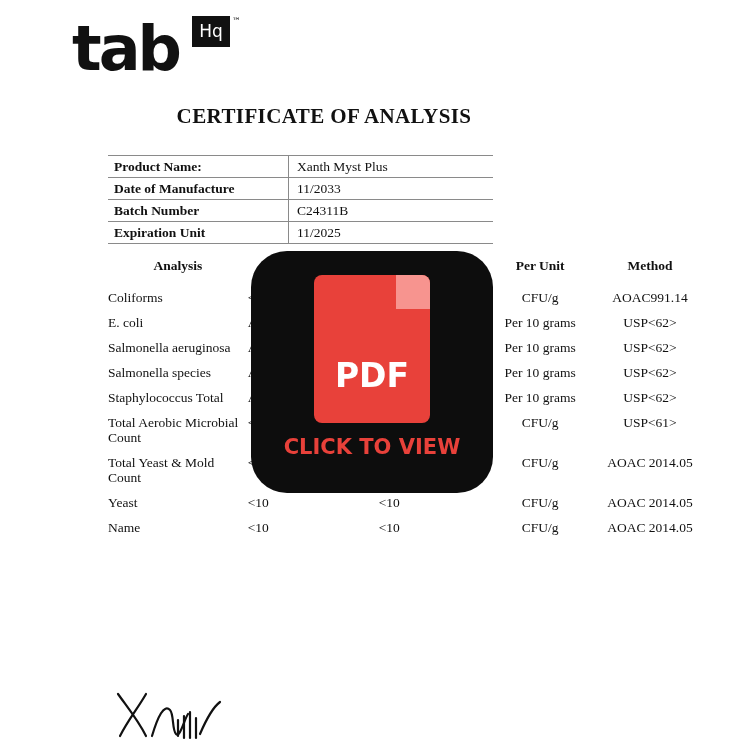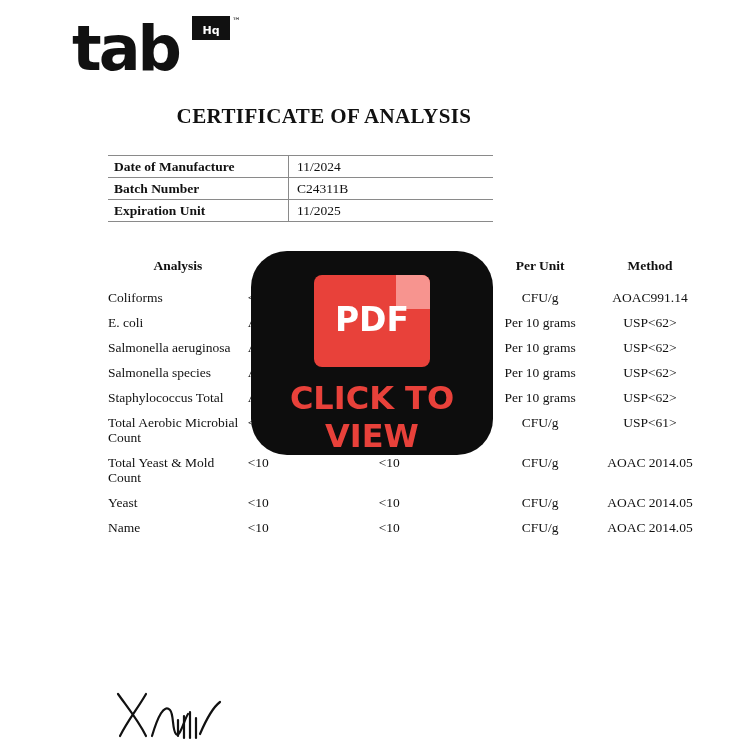--- a/index.html
+++ b/index.html
@@ -33,26 +33,26 @@
     line-height: 70px;
     position: absolute;
     left: 0;
     top: 0;
   }
   #logo .hq-box {
     position: absolute;
     left: 120px;
     top: 2px;
     width: 38px;
-    height: 24px;
+    height: 31px;
     background: #111111;
     color: #ffffff;
     font-family: "DejaVu Sans", sans-serif;
-    font-weight: 700;
-    font-size: 11px;
+    font-weight: 400;
+    font-size: 17px;
     text-align: center;
     line-height: 30px;
     letter-spacing: 0px;
   }
   #logo .tm {
     position: absolute;
     left: 160px;
     top: 2px;
     font-family: "DejaVu Sans", sans-serif;
     font-size: 9px;
@@ -129,21 +129,21 @@
   #results th.c-unit, #results td.c-unit { text-align: center; padding-left: 6px; }
   #results th.c-method, #results td.c-method { text-align: center; margin-top: 12px; }
   #results th.c-spec, #results td.c-spec { text-align: left; }
 
   
   #pdf-overlay {
     position: absolute;
     left: 251px;
     top: 251px;
     width: 242px;
-    height: 204px;
+    height: 242px;
     background: #0d0d0d;
     border-radius: 36px;
     display: flex;
     flex-direction: column;
     align-items: center;
     justify-content: flex-start;
     cursor: pointer;
   }
   #pdf-icon {
     position: relative;
@@ -176,21 +176,21 @@
     font-family: "DejaVu Sans", sans-serif;
     font-weight: 700;
     font-size: 33px;
     letter-spacing: 0px;
   }
   #pdf-cta {
     margin-top: 12px;
     color: #e8413a;
     font-family: "DejaVu Sans", sans-serif;
     font-weight: 700;
-    font-size: 32px;
+    font-size: 21px;
     letter-spacing: 0px;
     text-align: center;
   }
 
   
   #signature {
     position: absolute;
     left: 112px;
     top: 690px;
     width: 140px;
@@ -204,22 +204,26 @@
   <div class="word">tab</div>
   <div class="hq-box">Hq</div>
   <div class="tm">™</div>
 </div>
 
 <div id="title">CERTIFICATE OF ANALYSIS</div>
 
 <table id="info-table">
   <tbody>
     <tr>
+      <td class="label">Product Name:</td>
+      <td class="value">Xanth Myst Plus</td>
+    </tr>
+    <tr>
       <td class="label">Date of Manufacture</td>
-      <td class="value">11/2024</td>
+      <td class="value">11/2033</td>
     </tr>
     <tr>
       <td class="label">Batch Number</td>
       <td class="value">C24311B</td>
     </tr>
     <tr>
       <td class="label">Expiration Unit</td>
       <td class="value">11/2025</td>
     </tr>
   </tbody>

